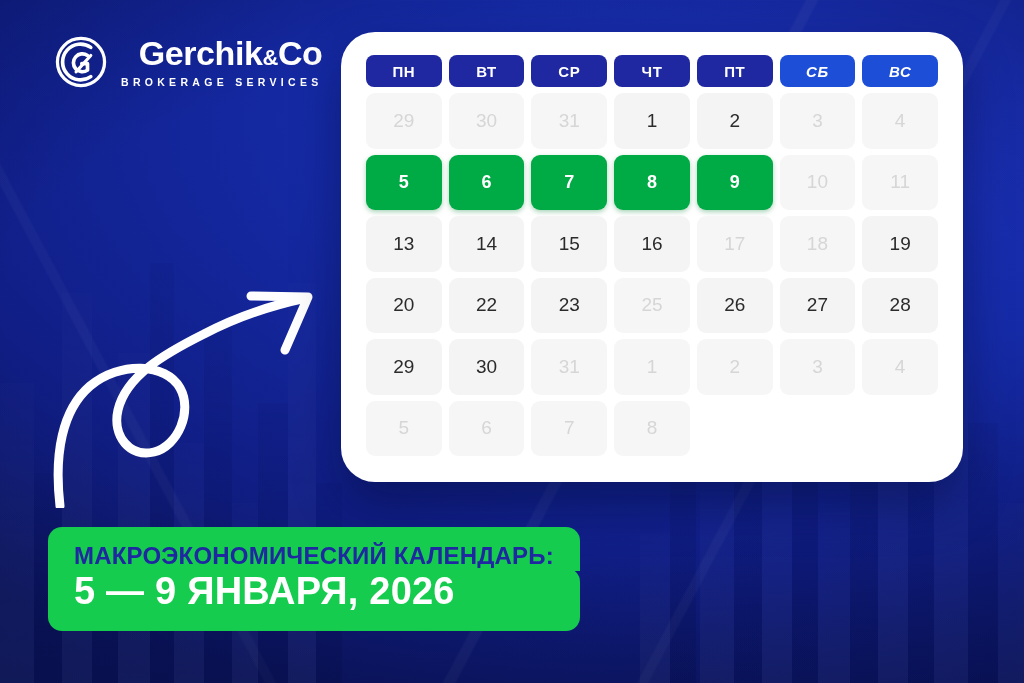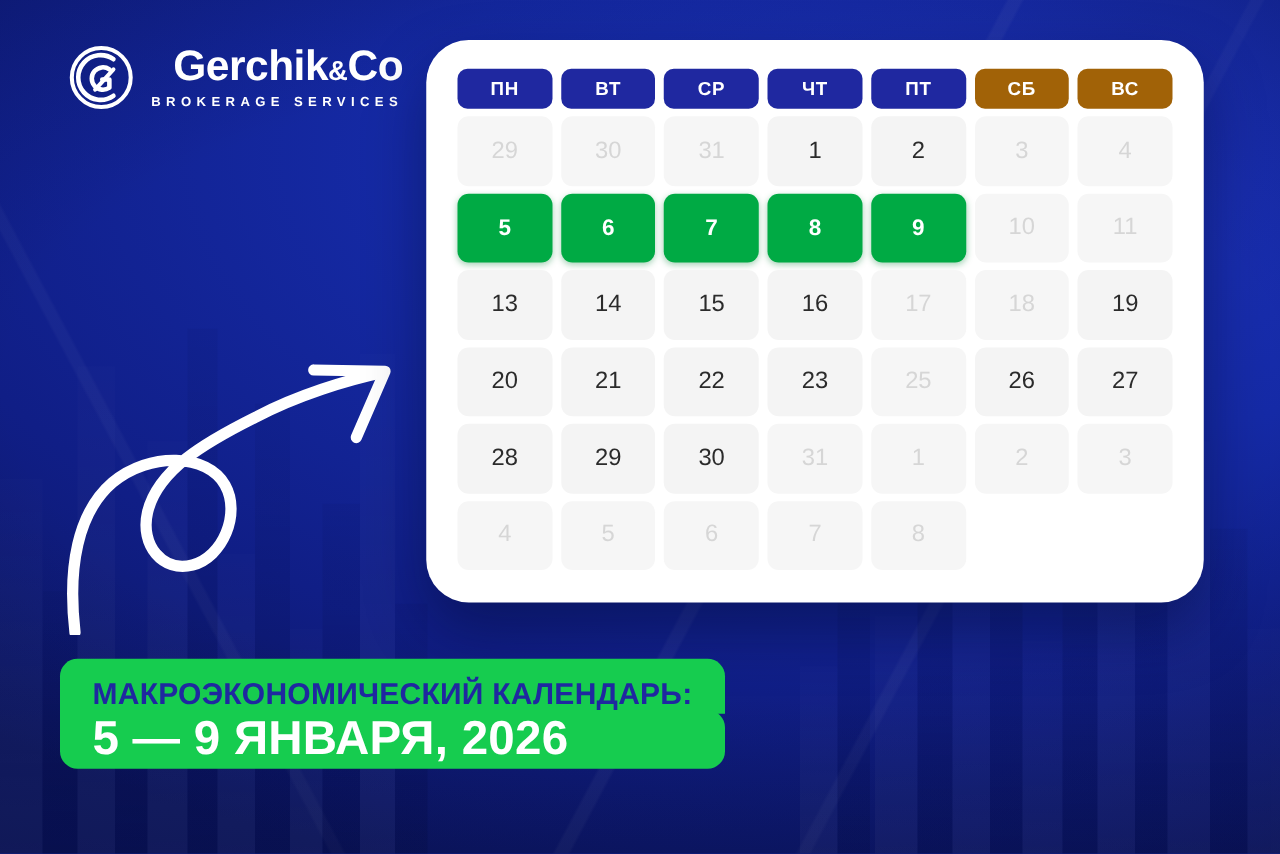--- a/index.html
+++ b/index.html
@@ -118,21 +118,21 @@
     border-radius: 8px;
     color: #ffffff;
     font-size: 15px;
     font-weight: 700;
     letter-spacing: .6px;
     display: flex;
     align-items: center;
     justify-content: center;
     background: #1f28a0;
   }
-  .hcell.weekend { background: #a16207; }
+  .hcell.weekend { background: #1d4ed8; font-style: italic; }
 
   .dcell {
     border-radius: 9px;
     background: #f4f4f4;
     color: #2b2b2b;
     font-size: 19px;
     font-weight: 400;
     display: flex;
     align-items: center;
     justify-content: center;
@@ -160,21 +160,21 @@
     position: relative;
   }
   .banner-top::after {
     content: "";
     position: absolute;
     left: 0; right: 0; bottom: -1px; height: 3px;
     background: #16cc4f;
   }
   .banner-bottom {
     border-radius: 0 14px 14px 14px;
-    padding: 2px 26px 2px 26px;
+    padding: 2px 26px 18px 26px;
     display: block;
     margin-top: -2px;
     position: relative;
     z-index: 2;
   }
   .banner-title {
     color: #1f28a0;
     font-size: 24px;
     font-weight: 700;
     letter-spacing: .2px;
@@ -266,21 +266,20 @@
         <div class="dcell weekend">10</div>
         <div class="dcell weekend">11</div>
         <div class="dcell">13</div>
         <div class="dcell">14</div>
         <div class="dcell">15</div>
         <div class="dcell">16</div>
         <div class="dcell weekend">17</div>
         <div class="dcell weekend">18</div>
         <div class="dcell">19</div>
         <div class="dcell">20</div>
-        <div class="dcell">21</div>
         <div class="dcell">22</div>
         <div class="dcell">23</div>
         <div class="dcell weekend">25</div>
         <div class="dcell">26</div>
         <div class="dcell">27</div>
         <div class="dcell">28</div>
         <div class="dcell">29</div>
         <div class="dcell">30</div>
         <div class="dcell weekend">31</div>
         <div class="dcell weekend">1</div>

